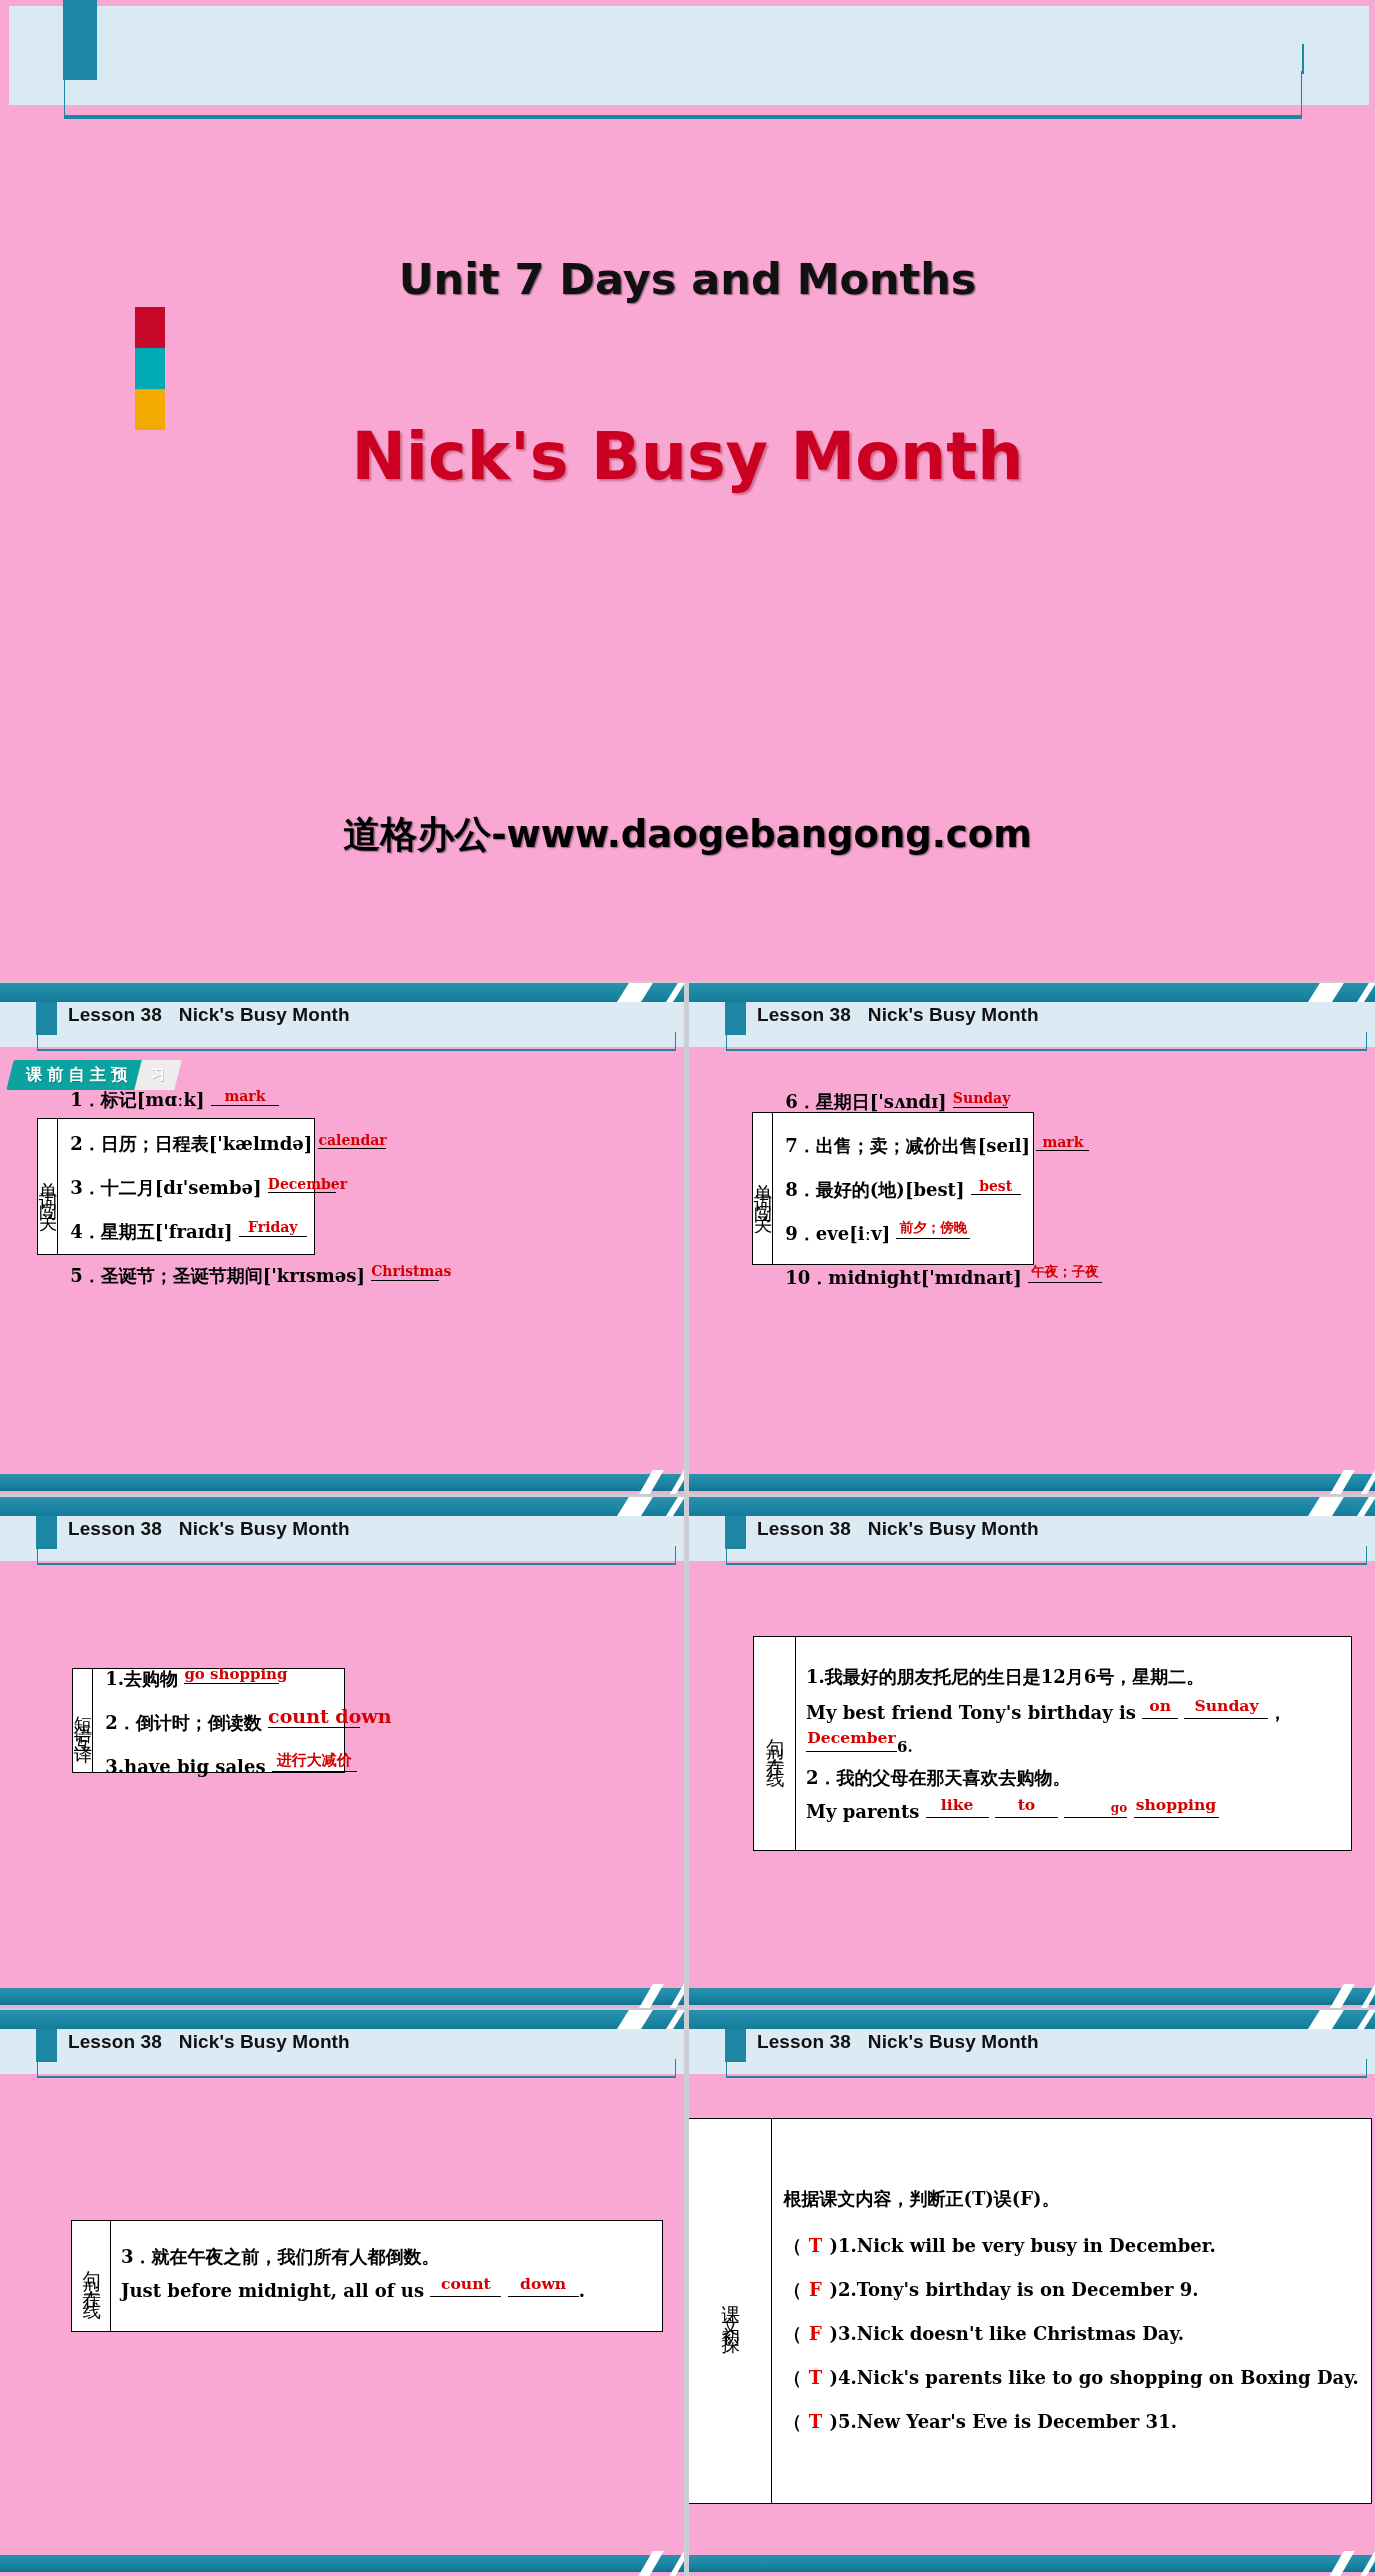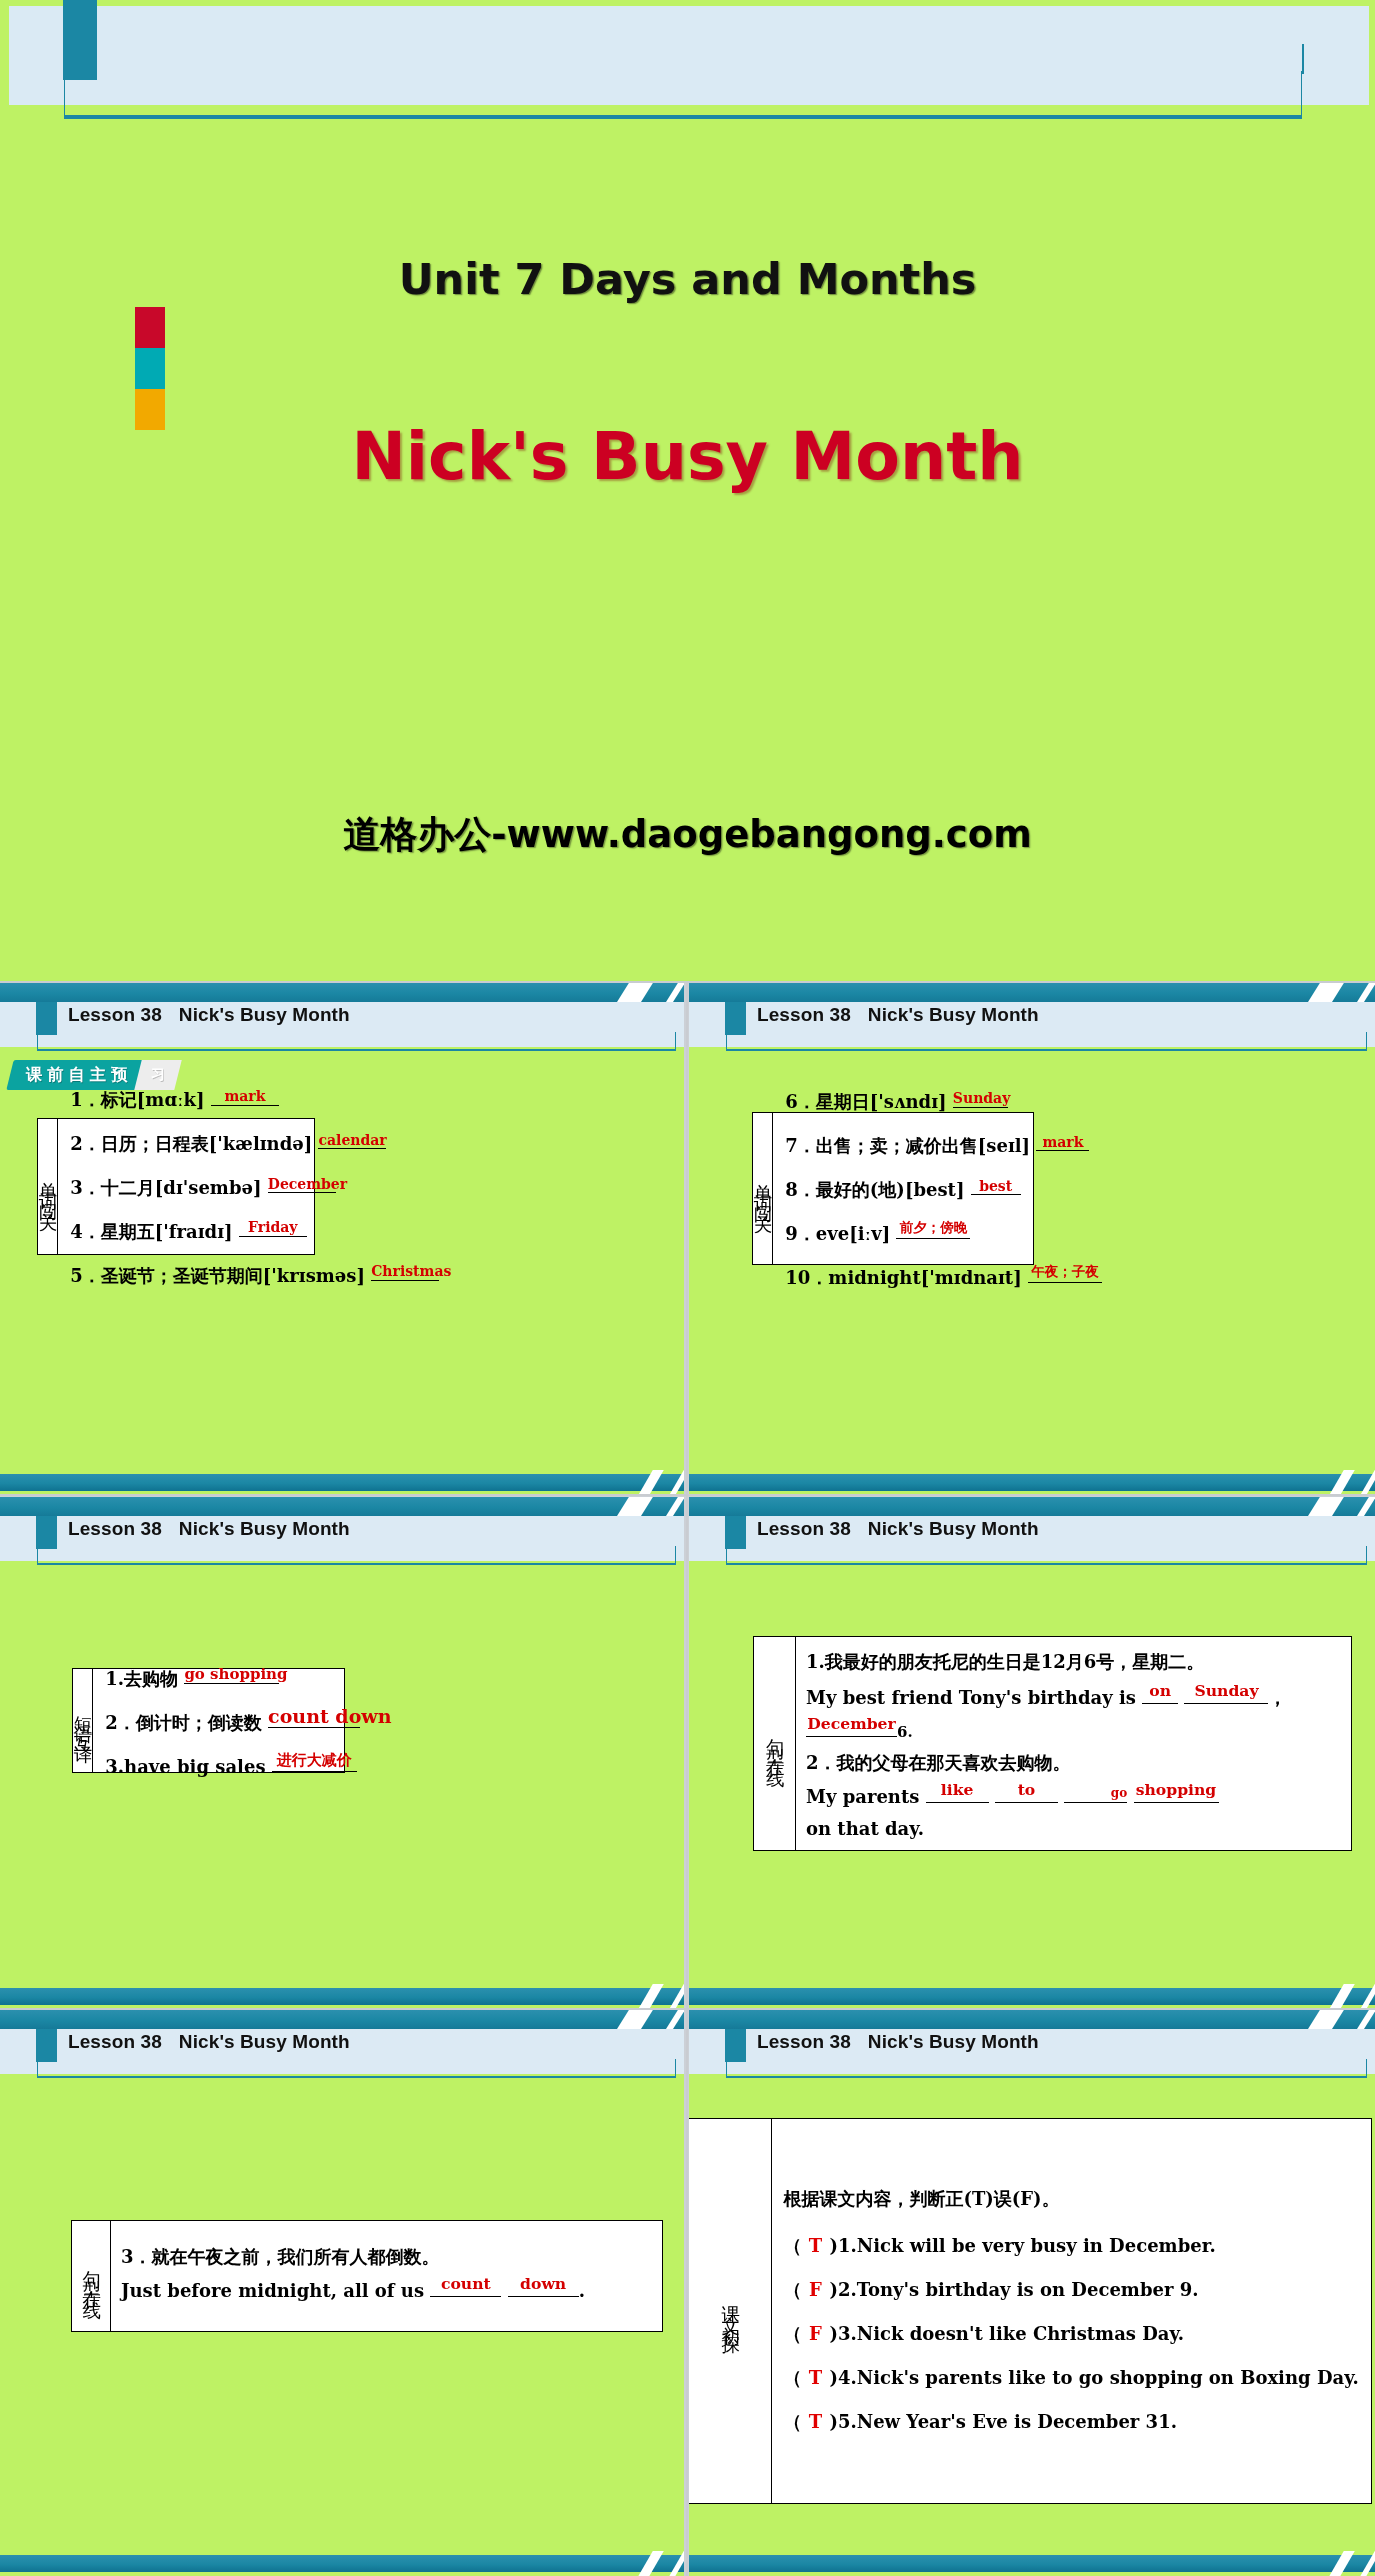--- a/index.html
+++ b/index.html
@@ -1,20 +1,20 @@
 <!DOCTYPE html>
 <html style="font-size:11.4px"><head>
 <meta charset="utf-8">
 <style>
   html,body{margin:0;padding:0;background:#c9ccd1;}
   body{font-family:"Liberation Sans",sans-serif;}
   .page{width:1375px;height:2576px;position:relative;background:#ccd0d6;overflow:hidden;}
 
   
-  .slide{position:absolute;background:#bef264;overflow:hidden;}
+  .slide{position:absolute;background:#f9a8d4;overflow:hidden;}
   .slide.hero{left:0;top:0;width:1375px;height:981px;}
 
   
   .topbar{position:absolute;left:0;top:0;width:100%;height:18.5px;
           background:linear-gradient(to bottom,#2b90ae 0%,#1b87a4 55%,#157a98 100%);}
   .topbar .slash{position:absolute;top:-4.3px;height:30px;width:24px;background:#ffffff;
           transform:skewX(-32deg);}
   .topbar .slash.s1{right:38px;}
   .topbar .slash.s2{right:5.7px;width:7px;}
 
@@ -284,21 +284,20 @@
           <span class="blank" style="width:91px;height:18.5px;"><span class="ans" style="font-size:15.6px;">December</span></span><span style="font-size:15px;">6.</span>
         </div>
         <div class="sent" style="margin:4.3px 0;">2．我的父母在那天喜欢去购物。</div>
         <div class="sent" style="margin:2.8px 0;">
           <span>My parents</span>
           <span class="blank" style="width:63px;height:18.5px;"><span class="ans" style="font-size:15.6px;">like</span></span>
           <span class="blank" style="width:63px;height:18.5px;"><span class="ans" style="font-size:15.6px;">to</span></span>
           <span class="blank" style="width:63px;height:18.5px;"><span class="ans" style="font-size:12px;text-align:right;">go</span></span>
           <span class="blank" style="width:85px;height:18.5px;"><span class="ans" style="font-size:15.6px;">shopping</span></span>
         </div>
-        <div class="sent" style="margin:1.4px 0;">on that day.</div>
       </div>
     </div>
 
     <div class="botbar">
       <div class="slash s1"></div>
       <div class="slash s2"></div>
     </div>
   </div>
 
   <div class="slide" style="left:0;top:2010px;width:684px;height:566px;">

